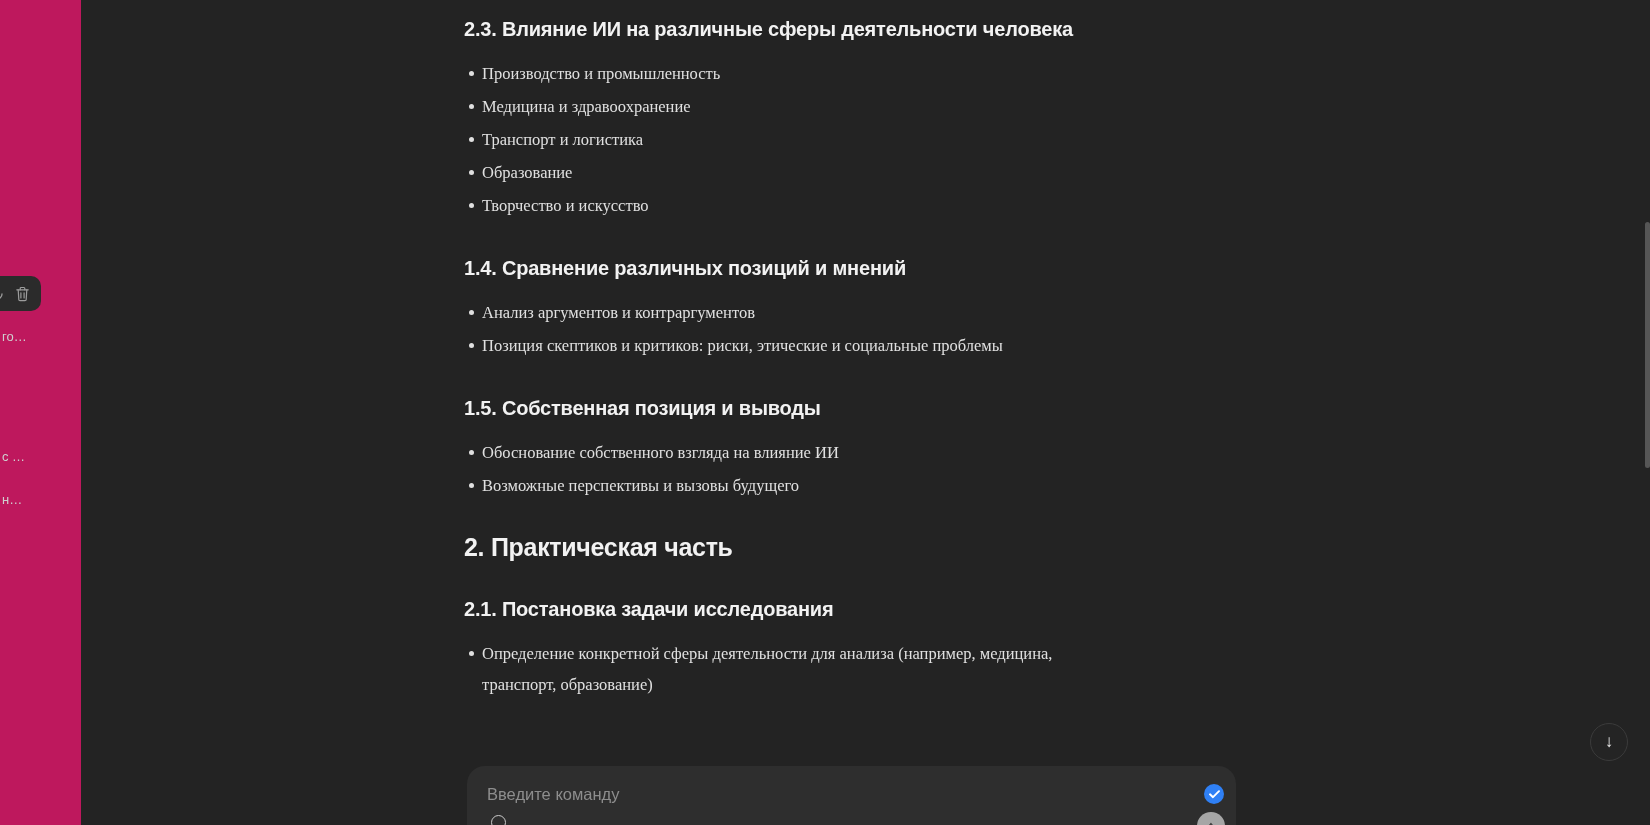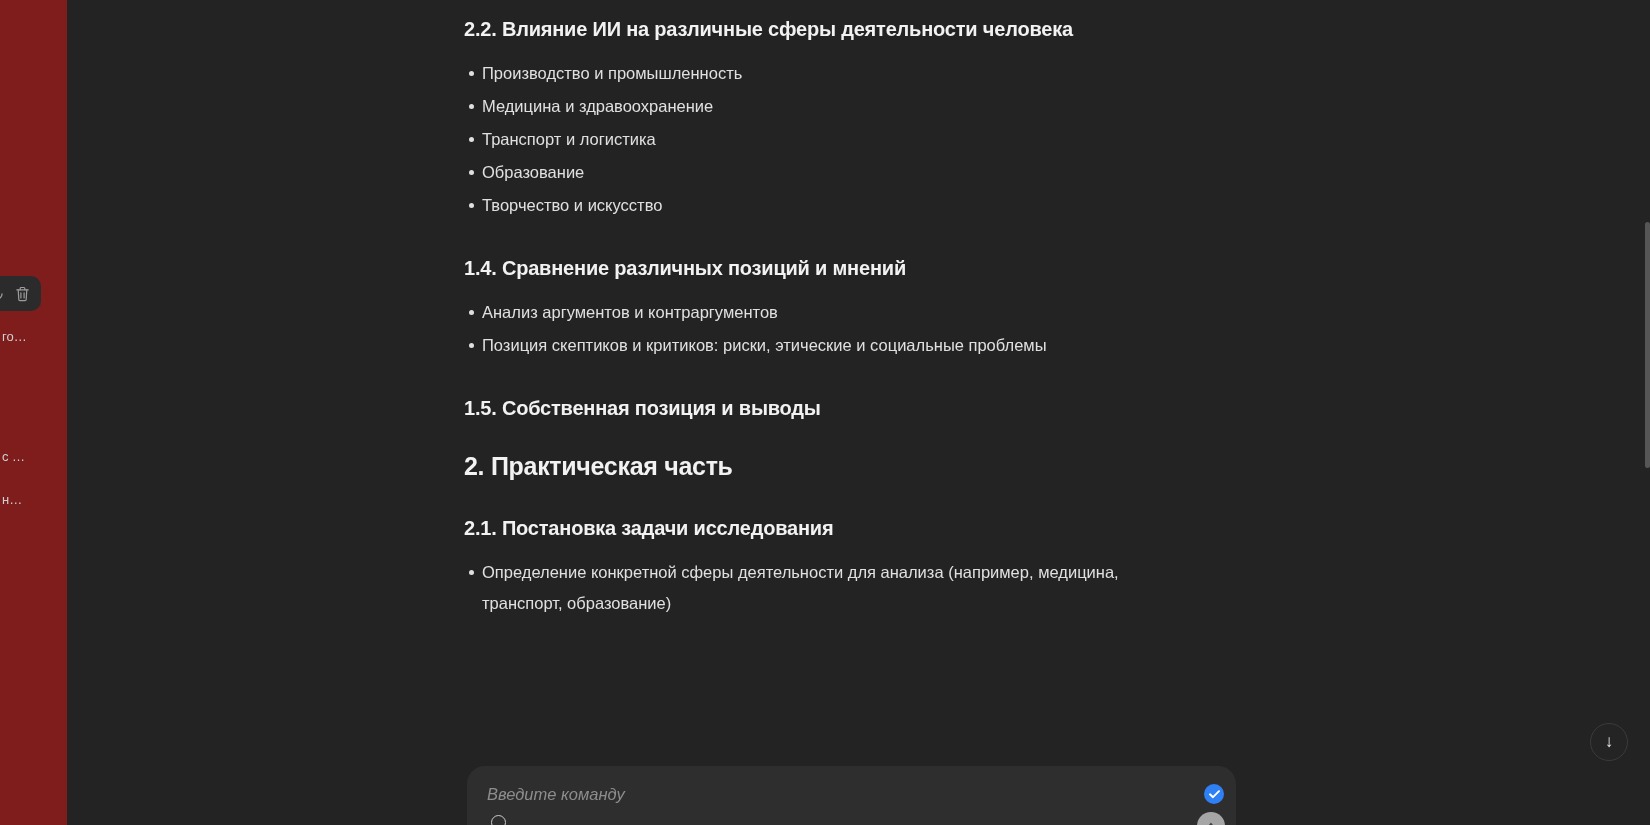--- a/index.html
+++ b/index.html
@@ -6,22 +6,22 @@
   html,body { width:1650px; height:825px; overflow:hidden; }
   body {
     position:relative;
     background:#232323;
     font-family:"Liberation Sans","DejaVu Sans",sans-serif;
     color:#dfdfdf;
   }
 
   
   .sidebar {
-    position:absolute; left:0; top:0; width:67px; height:825px;
-    background:#7f1d1d; z-index:5;
+    position:absolute; left:0; top:0; width:81px; height:825px;
+    background:#be185d; z-index:5;
   }
   .sidebar-card {
     position:absolute; left:-9px; top:276px; width:50px; height:35px;
     background:#2b2b2b; border-radius:10px;
     display:flex; align-items:center; justify-content:flex-end;
     gap:11px; padding-right:11px;
   }
   .sidebar-card .icon-btn {
     background:none; border:none; cursor:pointer;
     display:flex; align-items:center; justify-content:center;
@@ -38,21 +38,21 @@
   }
   .doc > :first-child { margin-top:0; }
   .doc-h3 {
     font-size:20px; line-height:23px; font-weight:700;
     letter-spacing:-0.2px; color:#f2f2f2; margin:36px 0 17px;
   }
   .doc-h2 {
     font-size:25px; line-height:30px; font-weight:700;
     letter-spacing:-0.3px; color:#f2f2f2; margin:31px 0 0;
   }
-  .doc-list { list-style:none; margin:0; }
+  .doc-list { list-style:none; margin:0;font-family:Liberation Serif, serif; }
   .doc-list li {
     position:relative; padding-left:18px;
     font-size:16.5px; line-height:31px; color:#e0e0e0;
     white-space:pre-line;
   }
   .doc-list li + li { margin-top:2px; }
   .doc-list li::before {
     content:""; position:absolute; left:5px; top:13px;
     width:5px; height:5px; border-radius:50%; background:#e0e0e0;
   }
@@ -65,21 +65,21 @@
 
   
   .composer {
     position:absolute; left:467px; top:766px; width:769px; height:90px;
     background:#2e2e2e; border-radius:18px; z-index:3;
   }
   .composer-input {
     position:absolute; left:20px; top:15px; width:690px; height:26px;
     background:transparent; border:none; outline:none;
     font-family:"Liberation Sans","DejaVu Sans",sans-serif;
-    font-size:16.5px; color:#dddddd;font-style:italic;
+    font-size:16.5px; color:#dddddd;
   }
   .composer-input::placeholder { color:#8d8d8d; opacity:1; }
   .check-btn {
     position:absolute; right:12px; top:18px; width:20px; height:20px;
     border-radius:50%; background:#2f80f5; border:none; cursor:pointer;
     display:flex; align-items:center; justify-content:center;
   }
   .send-btn {
     position:absolute; right:11px; top:46px; width:28px; height:28px;
     border-radius:50%; background:#a6a6a6; border:none; cursor:pointer;
@@ -105,34 +105,38 @@
   }
 
   svg { display:block; }
 </style>
 </head>
 <body>
 
 <div class="main">
 
   <div class="doc">
-      <h3 class="doc-h3">2.2. Влияние ИИ на различные сферы деятельности человека</h3>
+      <h3 class="doc-h3">2.3. Влияние ИИ на различные сферы деятельности человека</h3>
       <ul class="doc-list">
         <li>Производство и промышленность</li>
         <li>Медицина и здравоохранение</li>
         <li>Транспорт и логистика</li>
         <li>Образование</li>
         <li>Творчество и искусство</li>
       </ul>
       <h3 class="doc-h3">1.4. Сравнение различных позиций и мнений</h3>
       <ul class="doc-list">
         <li>Анализ аргументов и контраргументов</li>
         <li>Позиция скептиков и критиков: риски, этические и социальные проблемы</li>
       </ul>
       <h3 class="doc-h3">1.5. Собственная позиция и выводы</h3>
+      <ul class="doc-list">
+        <li>Обоснование собственного взгляда на влияние ИИ</li>
+        <li>Возможные перспективы и вызовы будущего</li>
+      </ul>
       <h2 class="doc-h2">2. Практическая часть</h2>
       <h3 class="doc-h3">2.1. Постановка задачи исследования</h3>
       <ul class="doc-list">
         <li>Определение конкретной сферы деятельности для анализа (например, медицина,
 транспорт, образование)</li>
       </ul>
     </div>
 
   <div class="cut-strip"></div>
 

